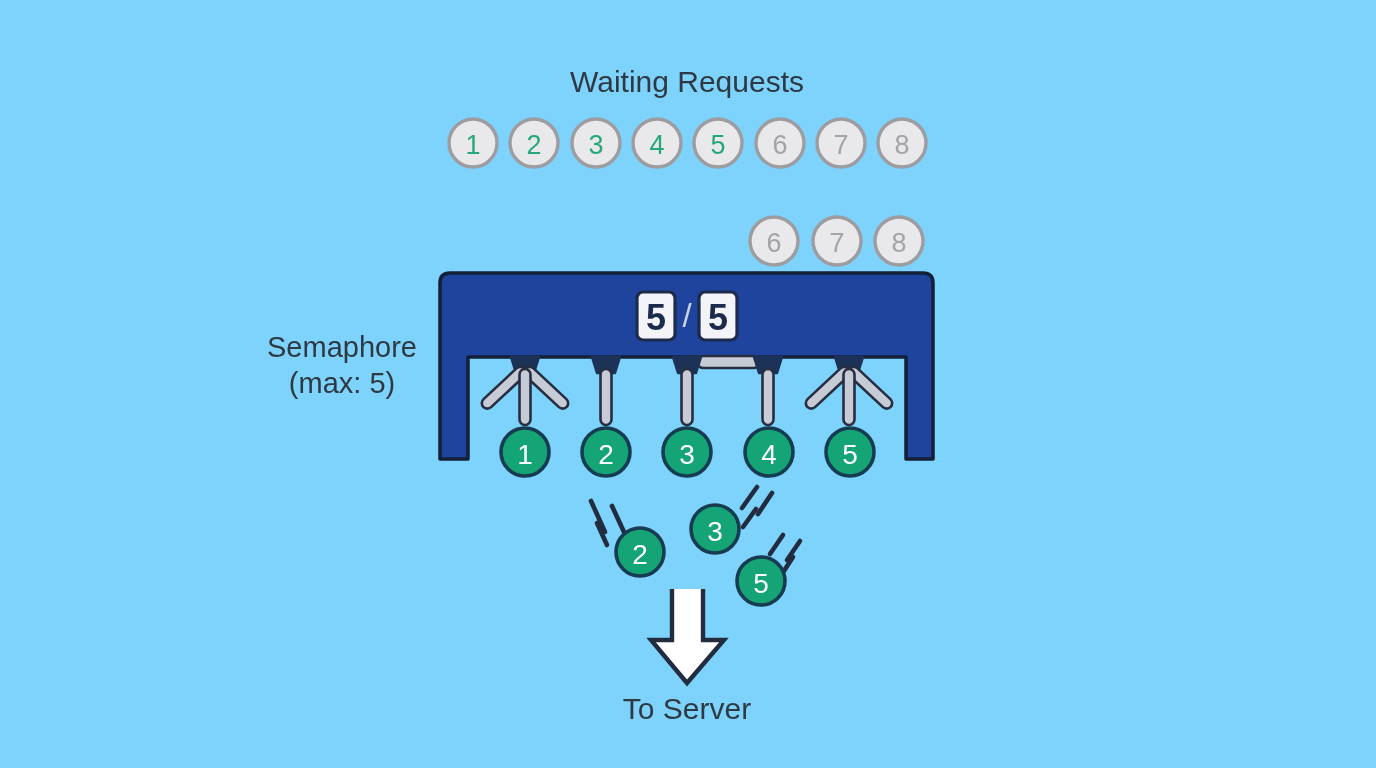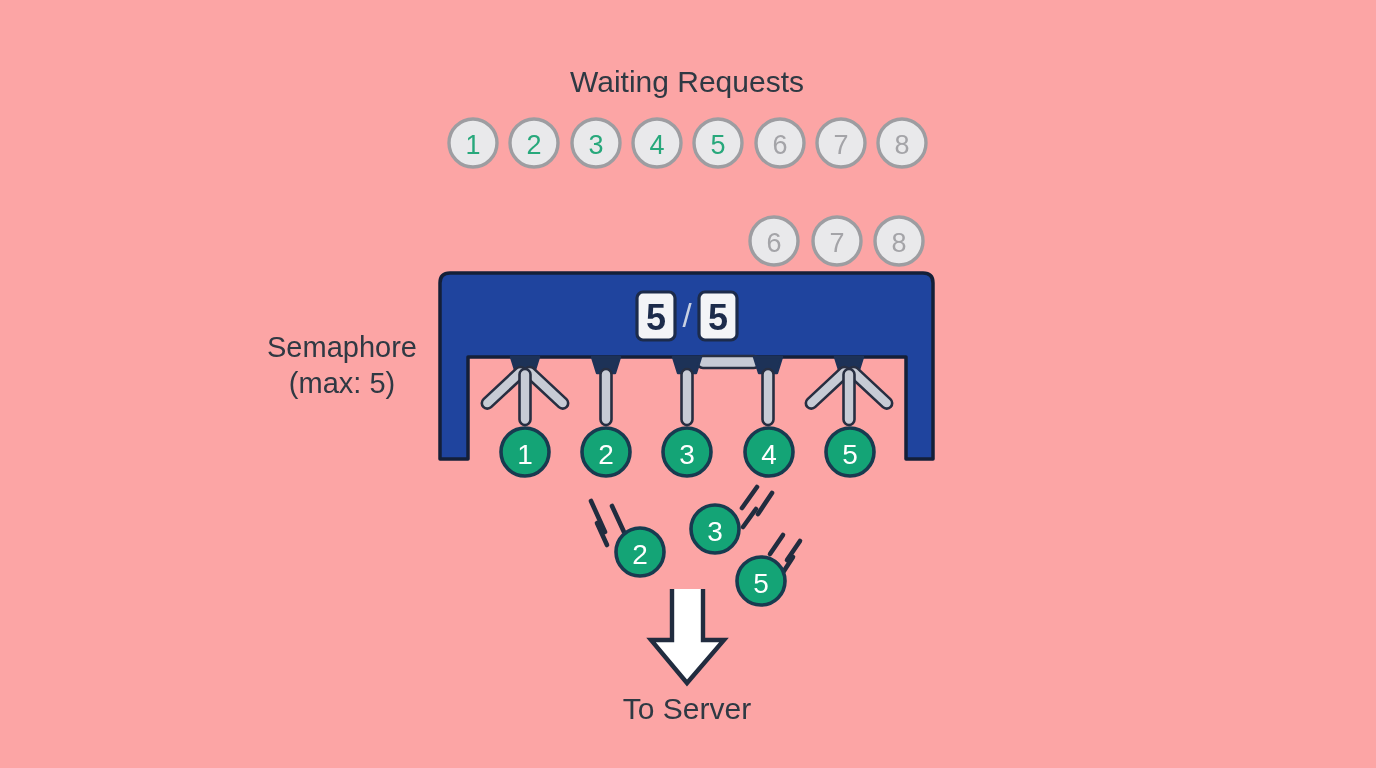--- a/index.html
+++ b/index.html
@@ -1,17 +1,17 @@
 <!DOCTYPE html>
 <html style="--ink: #2f3943; --ink-dark: #212c3f; --chip-fill: #e9e9eb; --chip-border: #9d9da1; --num-green: #27a87b; --num-gray: #a4a4a8; --bar-blue: #1f449e; --bar-outline: #141f38; --counter-fill: #f3f4f7; --counter-border: #1c2b4b; --slash: #c9d1e2; --mount: #1d3257; --spoke-fill: #c7cbd5; --spoke-stroke: #272e41; --token-green: #14a476; --token-border: #173b50;"><head>
 <meta charset="utf-8">
 <style>
   html,body { margin:0; padding:0; }
   body { width:1376px; height:768px; background:#fefefe; font-family:"Liberation Sans", sans-serif; }
-  .stage { position:relative; width:1376px; height:768px; background:#fca5a5; overflow:hidden; }
+  .stage { position:relative; width:1376px; height:768px; background:#7dd3fc; overflow:hidden; }
   svg text { font-family:"Liberation Sans", sans-serif; }
 
   .t-title   { font-size:30px; fill:var(--ink); text-anchor:middle; }
   .t-label   { font-size:29px; fill:var(--ink); text-anchor:middle; }
   .t-footer  { font-size:30px; fill:var(--ink); text-anchor:middle; }
 
   .chip      { fill:var(--chip-fill); stroke:var(--chip-border); stroke-width:3.4; }
   .num       { font-size:27px; text-anchor:middle; dominant-baseline:central; }
   .num-green { fill:var(--num-green); }
   .num-gray  { fill:var(--num-gray); }

